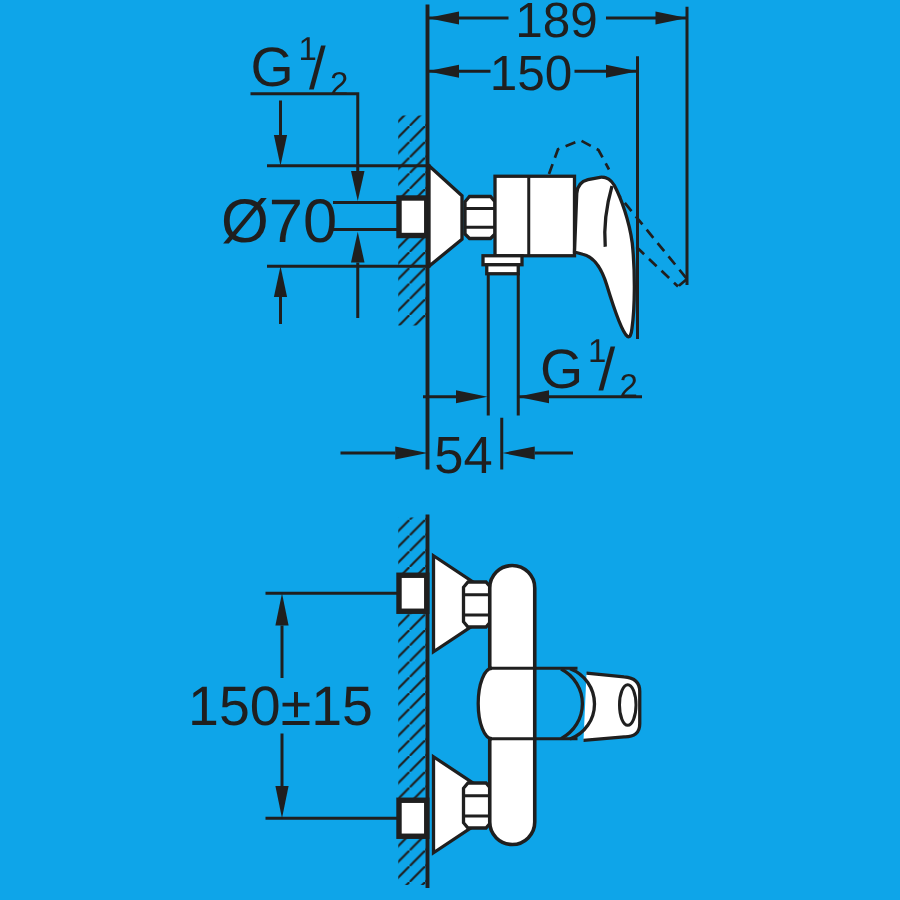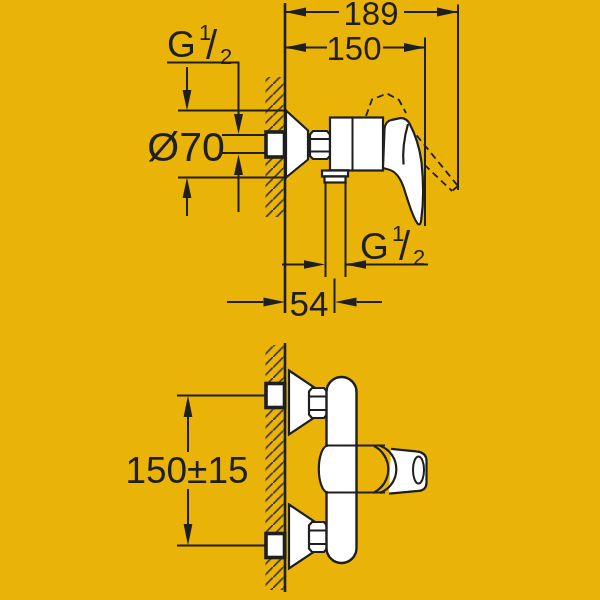--- a/index.html
+++ b/index.html
@@ -1,16 +1,16 @@
 <!DOCTYPE html>
 <html><head>
 <meta charset="utf-8">
 <style>
   html,body{margin:0;padding:0;background:#ffffff;}
-  .stage{width:600px;height:600px;background:#eab308;position:relative;overflow:hidden;}
+  .stage{width:600px;height:600px;background:#0ea5e9;position:relative;overflow:hidden;}
   svg{display:block;}
   text{fill:#1f1f1f;font-family:"Liberation Sans",sans-serif;}
   .mid{text-anchor:middle;}
   .t33{font-size:33px;}
   .t35{font-size:35px;}
   .t37{font-size:37px;}
   .t41{font-size:41px;}
   .t22{font-size:22px;}
   .t40s{font-size:40px;}
   .ln{stroke:#1f1f1f;stroke-width:2;fill:none;}

